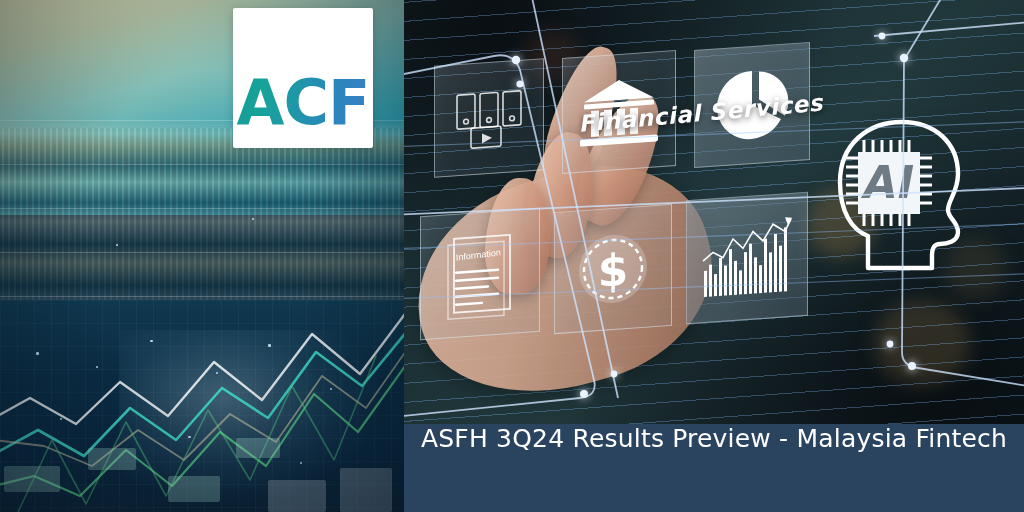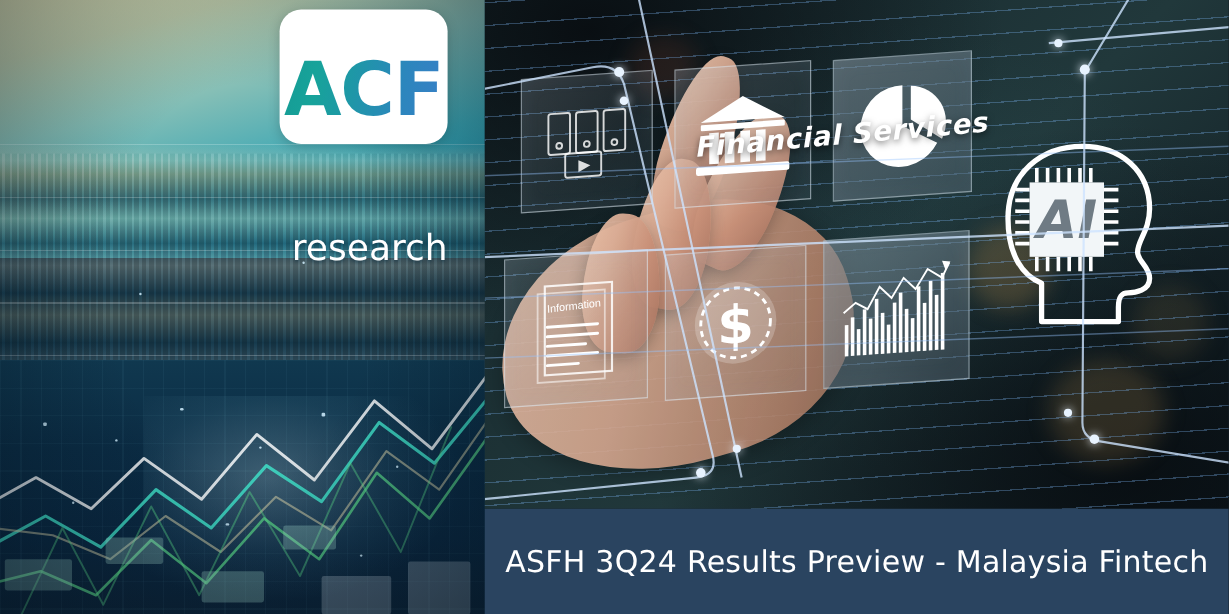--- a/index.html
+++ b/index.html
@@ -88,23 +88,23 @@
   
   .lp-lines { position:absolute; left:0; top:290px; width:404px; height:222px; }
   .lp-vignette {
     position:absolute; inset:0;
     background:radial-gradient(ellipse at 50% 45%, transparent 40%, rgba(3,18,30,0.45) 100%);
   }
 
   
   .logo-card {
     position:absolute; left:233px; top:8px;
-    width:140px; height:112px;
+    width:140px; height:140px;
     background:#ffffff;
-    border-radius:18px;
+    border-radius:2px;
     box-shadow:0 2px 10px rgba(0,0,0,.18);
     overflow:hidden;
   }
   .logo-acf {
     position:absolute; left:0; right:0; bottom:14px;
     text-align:center;
     font-family:"DejaVu Sans", sans-serif;
     font-weight:bold;
     font-size:62px;
     letter-spacing:-1px;
@@ -197,21 +197,21 @@
     transform:rotate(-5deg) skewX(-3deg);
     text-shadow:0 2px 6px rgba(0,0,0,.55);
   }
   .rp-frame { position:absolute; left:0; top:0; width:620px; height:424px; }
 
   
   .banner {
     position:absolute; left:404px; top:424px;
     width:620px; height:88px;
     background:#2a4460;
-    display:flex; align-items:center; justify-content:center;
+    display:flex; align-items:flex-start; justify-content:center;
   }
   .banner-text {
     color:#ffffff;
     font-family:"DejaVu Sans", sans-serif;
     font-weight:400;
     font-size:25px;
     letter-spacing:.2px;
     white-space:nowrap;
   }
   .banner-left-fill {
@@ -262,21 +262,20 @@
         <rect x="268" y="190" width="58" height="32" rx="2"></rect>
         <rect x="340" y="178" width="52" height="44" rx="2"></rect>
       </g>
     </svg>
     <div class="lp-vignette"></div>
   </div>
 
   <div class="logo-card">
     <div class="logo-acf">ACF</div>
   </div>
-  <div class="logo-sub l2">research</div>
 
   <div class="right-panel">
     <div class="rp-dark"></div>
 
     <span class="rp-bokeh" style="left:402px; top:188px; width:70px; height:70px; background:rgba(168,128,70,.30);"></span>
     <span class="rp-bokeh" style="left:470px; top:300px; width:96px; height:86px; background:rgba(150,118,70,.26);"></span>
     <span class="rp-bokeh" style="left:540px; top:238px; width:62px; height:62px; background:rgba(120,100,64,.22);"></span>
     <span class="rp-bokeh" style="left:58px;  top:252px; width:64px; height:54px; background:rgba(132,106,58,.18);"></span>
     <span class="rp-bokeh" style="left:120px; top:30px;  width:58px; height:52px; background:rgba(120,58,40,.22);"></span>
 

